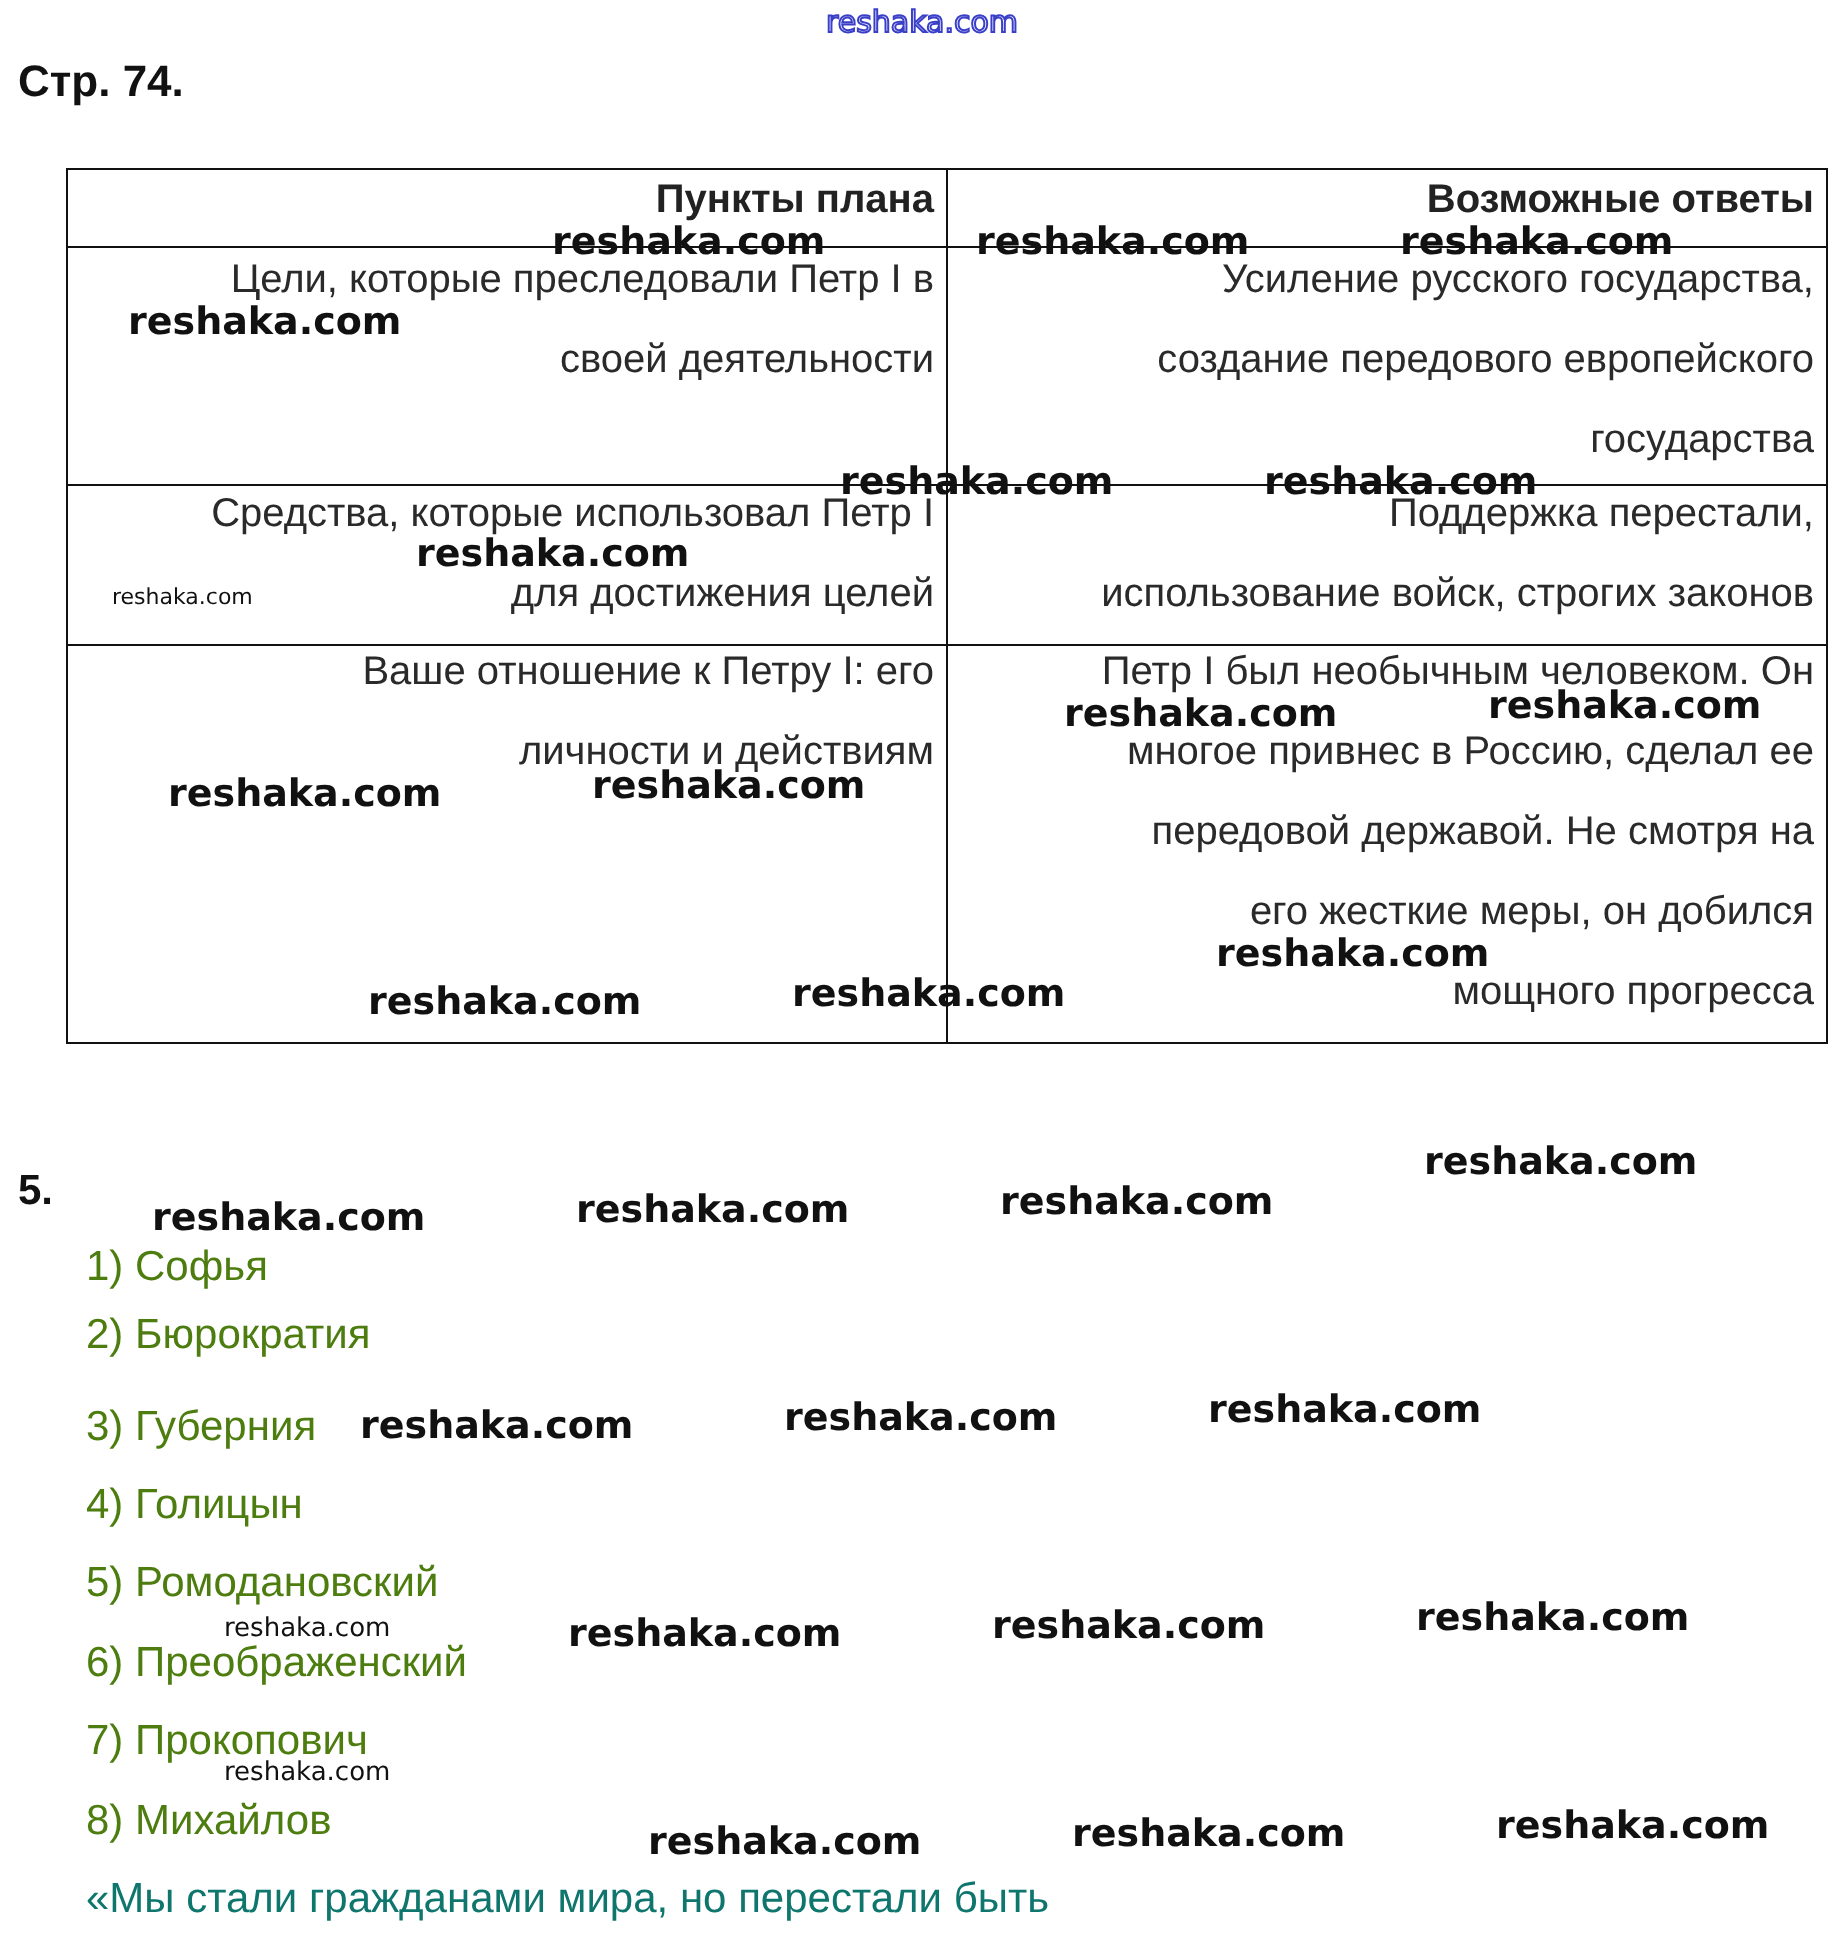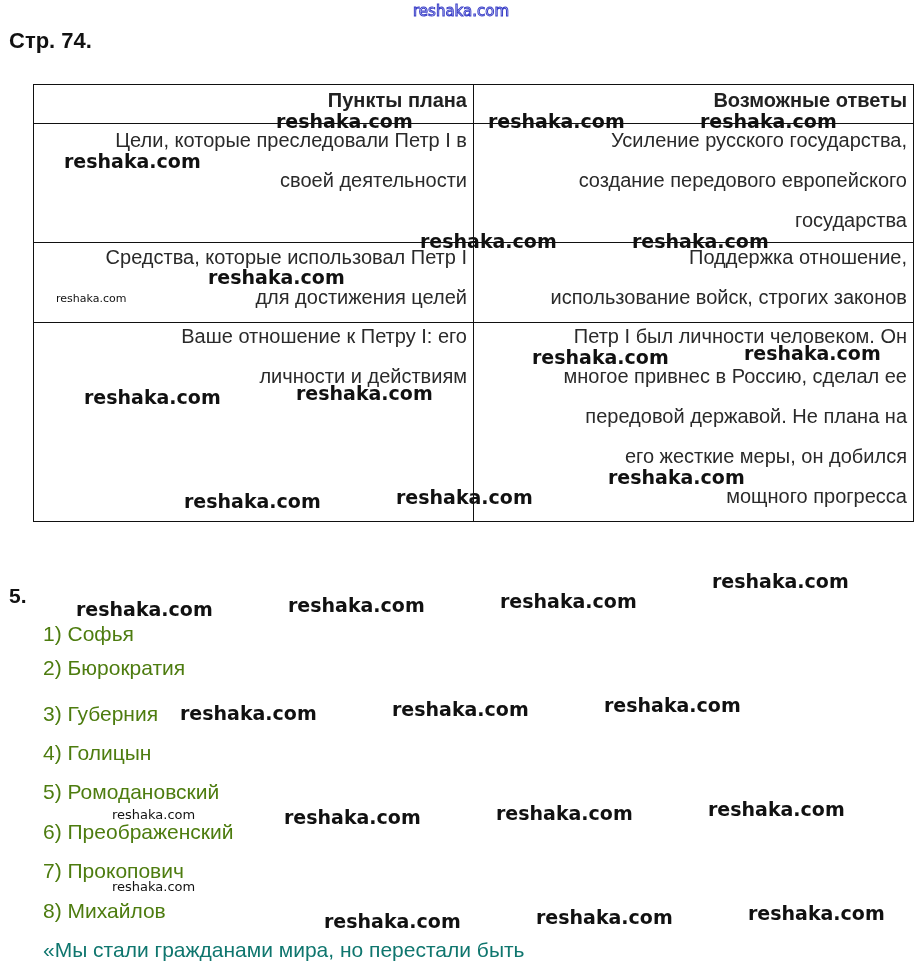--- a/index.html
+++ b/index.html
@@ -65,37 +65,37 @@
   </tr>
   <tr class="r2">
     <td class="c1">
       <div class="cell-text">
         <div>Средства, которые использовал Петр I</div>
         <div>для достижения целей</div>
       </div>
     </td>
     <td>
       <div class="cell-text">
-        <div>Поддержка отношение,</div>
+        <div>Поддержка перестали,</div>
         <div>использование войск, строгих законов</div>
       </div>
     </td>
   </tr>
   <tr class="r3">
     <td class="c1">
       <div class="cell-text">
         <div>Ваше отношение к Петру I: его</div>
         <div>личности и действиям</div>
       </div>
     </td>
     <td>
       <div class="cell-text">
-        <div>Петр I был личности человеком. Он</div>
+        <div>Петр I был необычным человеком. Он</div>
         <div>многое привнес в Россию, сделал ее</div>
-        <div>передовой державой. Не плана на</div>
+        <div>передовой державой. Не смотря на</div>
         <div>его жесткие меры, он добился</div>
         <div>мощного прогресса</div>
       </div>
     </td>
   </tr>
 </tbody>
   </table>
 
 <div class="abs task-num">5.</div>
 <div class="abs ans" style="top:622px">1) Софья</div>

